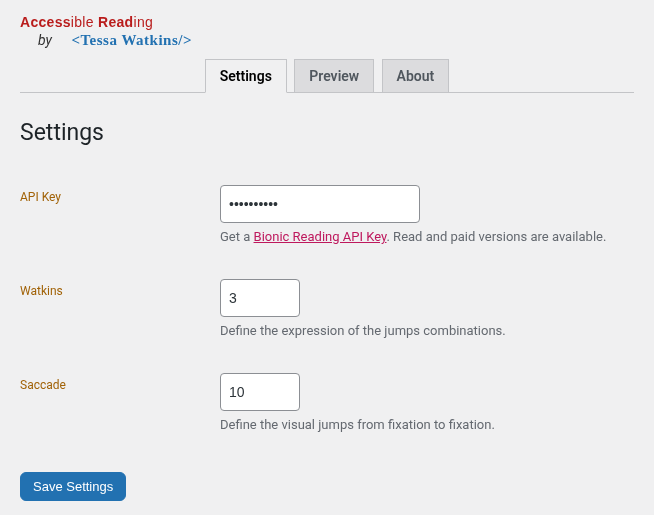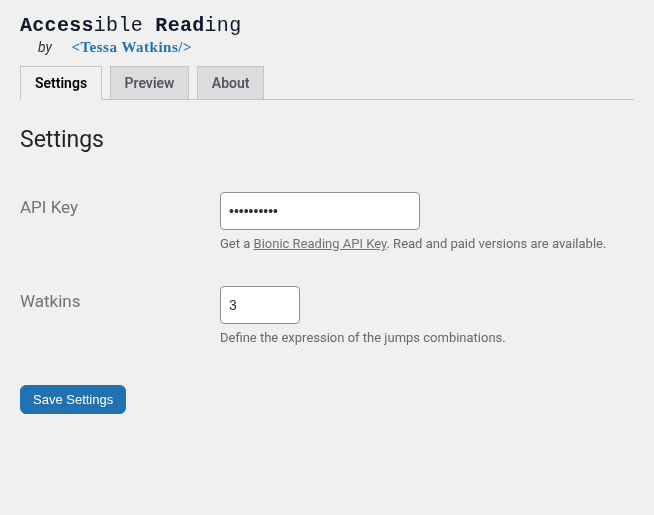--- a/index.html
+++ b/index.html
@@ -10,24 +10,24 @@
       font-size: 13px;
       padding: 0;
     }
     .wrap {
       padding: 10px 20px 20px 20px;
     }
     .logo-area {
       padding: 4px 0 10px 0;
     }
     .logo-main {
-      font-family: Liberation Mono, monospace;
-      font-size: 20px;
+      font-family: Liberation Sans, sans-serif;
+      font-size: 14px;
       font-weight: 400;
-      color: #0f172a;
+      color: #b91c1c;
       letter-spacing: 0.3px;
     }
     .logo-main .b { font-weight: 700; }
     .logo-sub {
       font-size: 14px;
       padding-left: 18px;
       margin-top: 2px;
       font-style: italic;
       color: #333;
     }
@@ -38,20 +38,21 @@
       color: #2271b1;
       letter-spacing: 0.5px;
       font-size: 15px;
       margin-left: 16px;
     }
     .nav-tab-wrapper {
       border-bottom: 1px solid #c3c4c7;
       margin: 0;
       padding-top: 0;
       line-height: inherit;
+      text-align: center;
     }
     .nav-tab {
       display: inline-block;
       padding: 8px 14px;
       font-size: 14px;
       font-weight: 600;
       background: #dcdcde;
       border: 1px solid #c3c4c7;
       border-bottom: none;
       margin-left: 0.3em;
@@ -72,22 +73,22 @@
       margin: 26px 0 24px 0;
       color: #1d2327;
     }
     .form-table { width: 100%; border-collapse: collapse; }
     .form-table th {
       text-align: left;
       vertical-align: top;
       padding: 20px 10px 20px 0;
       width: 200px;
       font-weight: 400;
-      font-size: 17px;
-      color: #737373;
+      font-size: 12px;
+      color: #a16207;
     }
     .form-table td {
       padding: 15px 10px 20px 0;
       vertical-align: top;
     }
     input[type="password"], input[type="number"] {
       padding: 4px 8px;
       font-size: 14px;
       line-height: 2;
       border: 1px solid #8c8f94;
@@ -95,21 +96,21 @@
       background: #fff;
       color: #2c3338;
     }
     input[type="password"] { width: 200px; }
     input[type="number"] { width: 80px; }
     .description {
       font-size: 13px;
       color: #646970;
       margin-top: 6px;
     }
-    .description a { color: #737373; }
+    .description a { color: #be185d; }
     .button-primary {
       background: #2271b1;
       border: 1px solid #2271b1;
       color: #fff;
       font-size: 13px;
       padding: 6px 12px;
       border-radius: 6px;
       cursor: pointer;
       margin-top: 20px;
     }
@@ -146,17 +147,24 @@
         </p>
       </td>
     </tr>
     <tr>
       <th>Watkins</th>
       <td>
         <input type="number" value="3" style="">
         <p class="description">Define the expression of the jumps combinations.</p>
       </td>
     </tr>
+    <tr>
+      <th>Saccade</th>
+      <td>
+        <input type="number" value="10" style="">
+        <p class="description">Define the visual jumps from fixation to fixation.</p>
+      </td>
+    </tr>
   </tbody>
     </table>
 
   <button class="button-primary">Save Settings</button>
 </div>
 
 </body></html>

